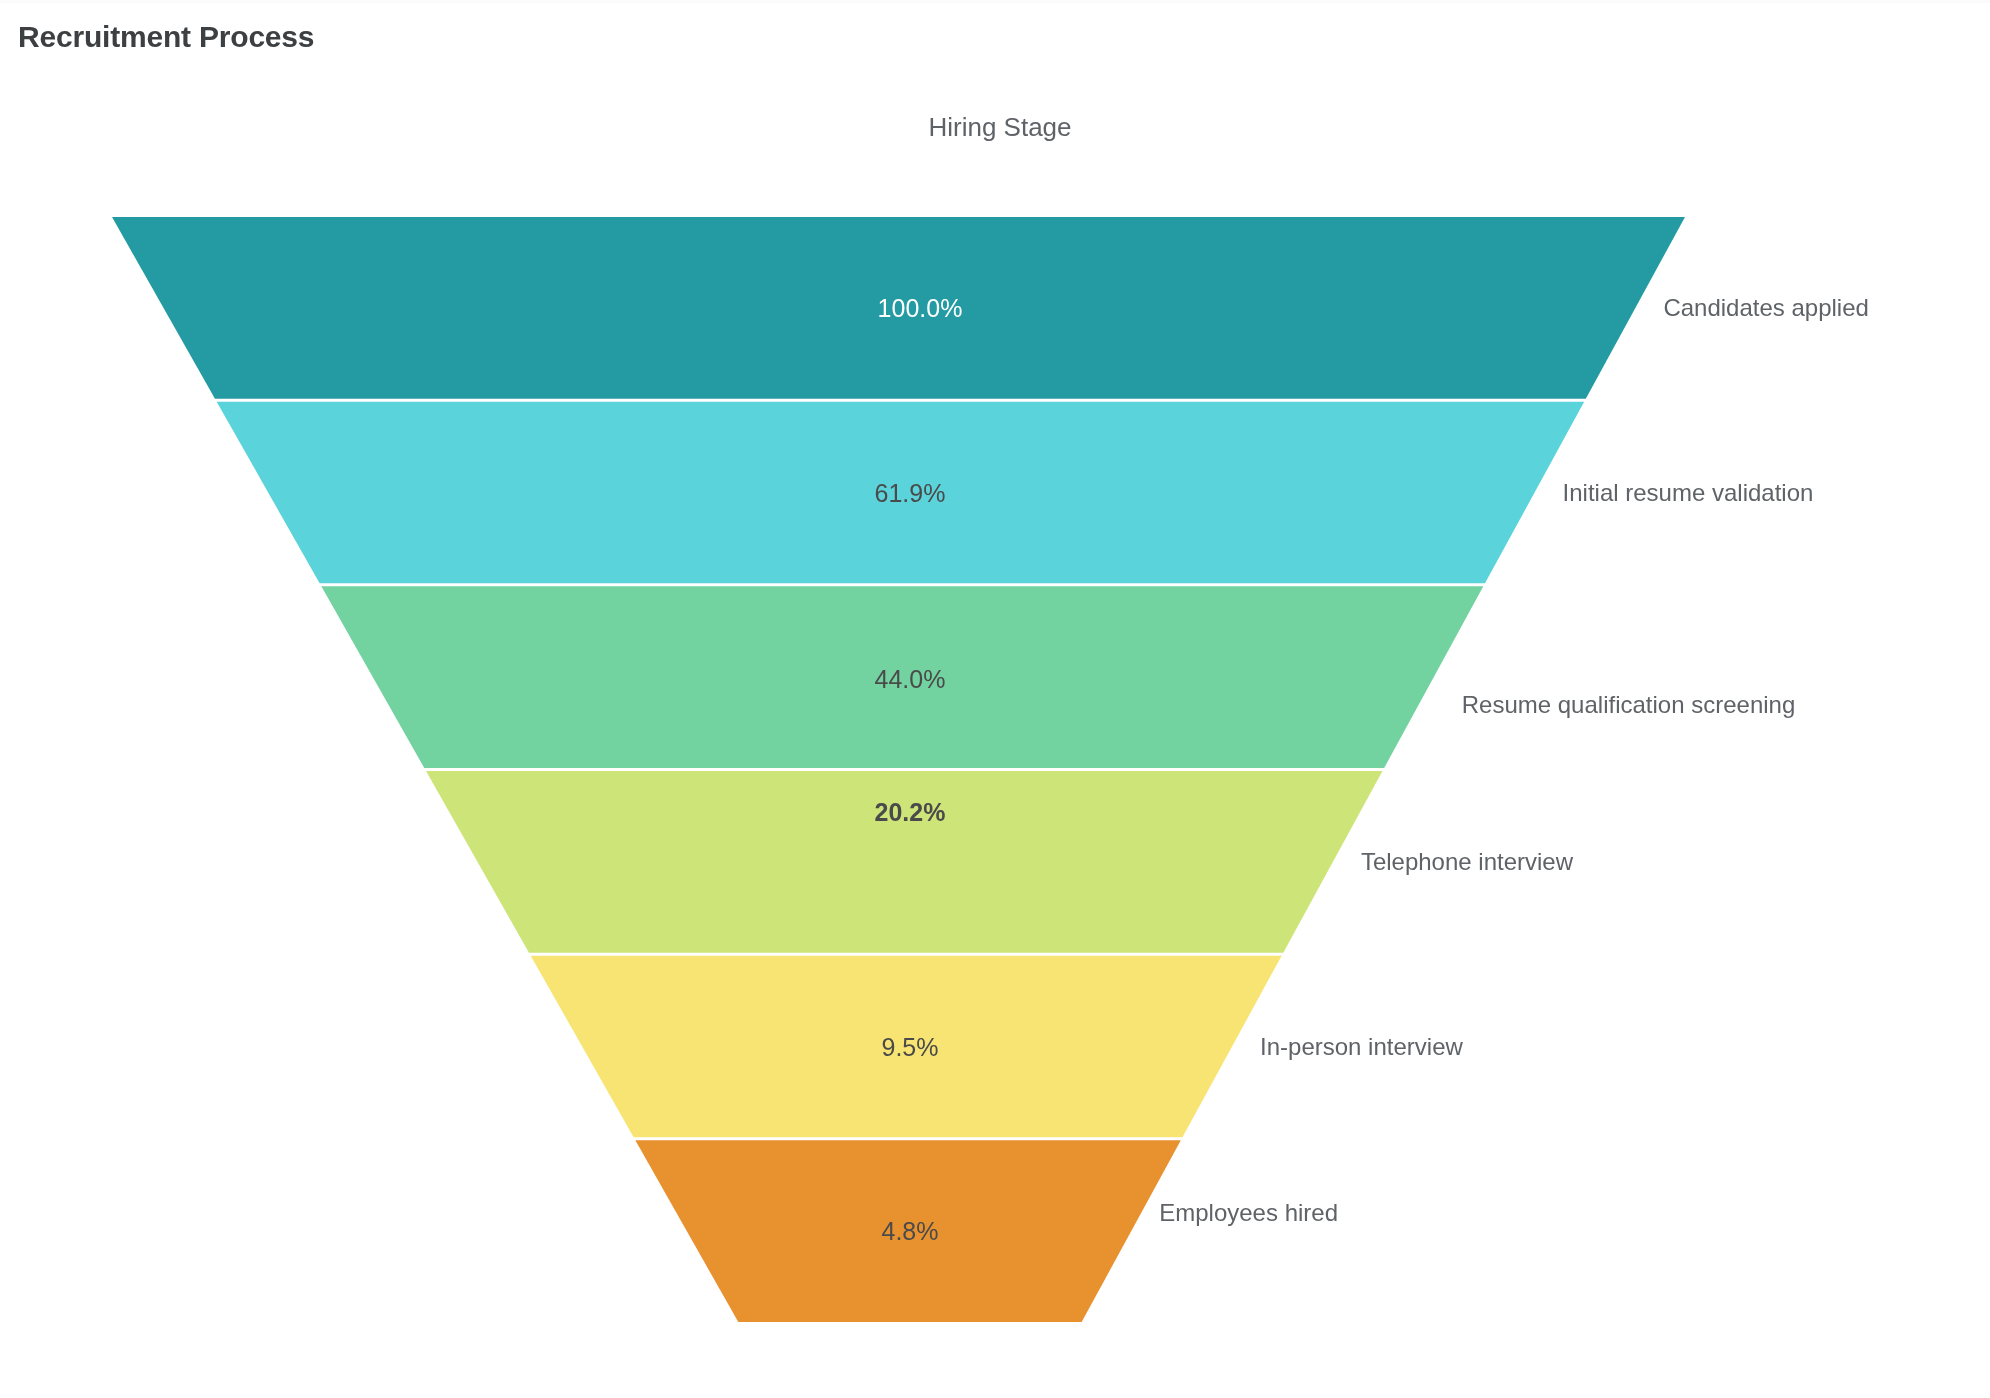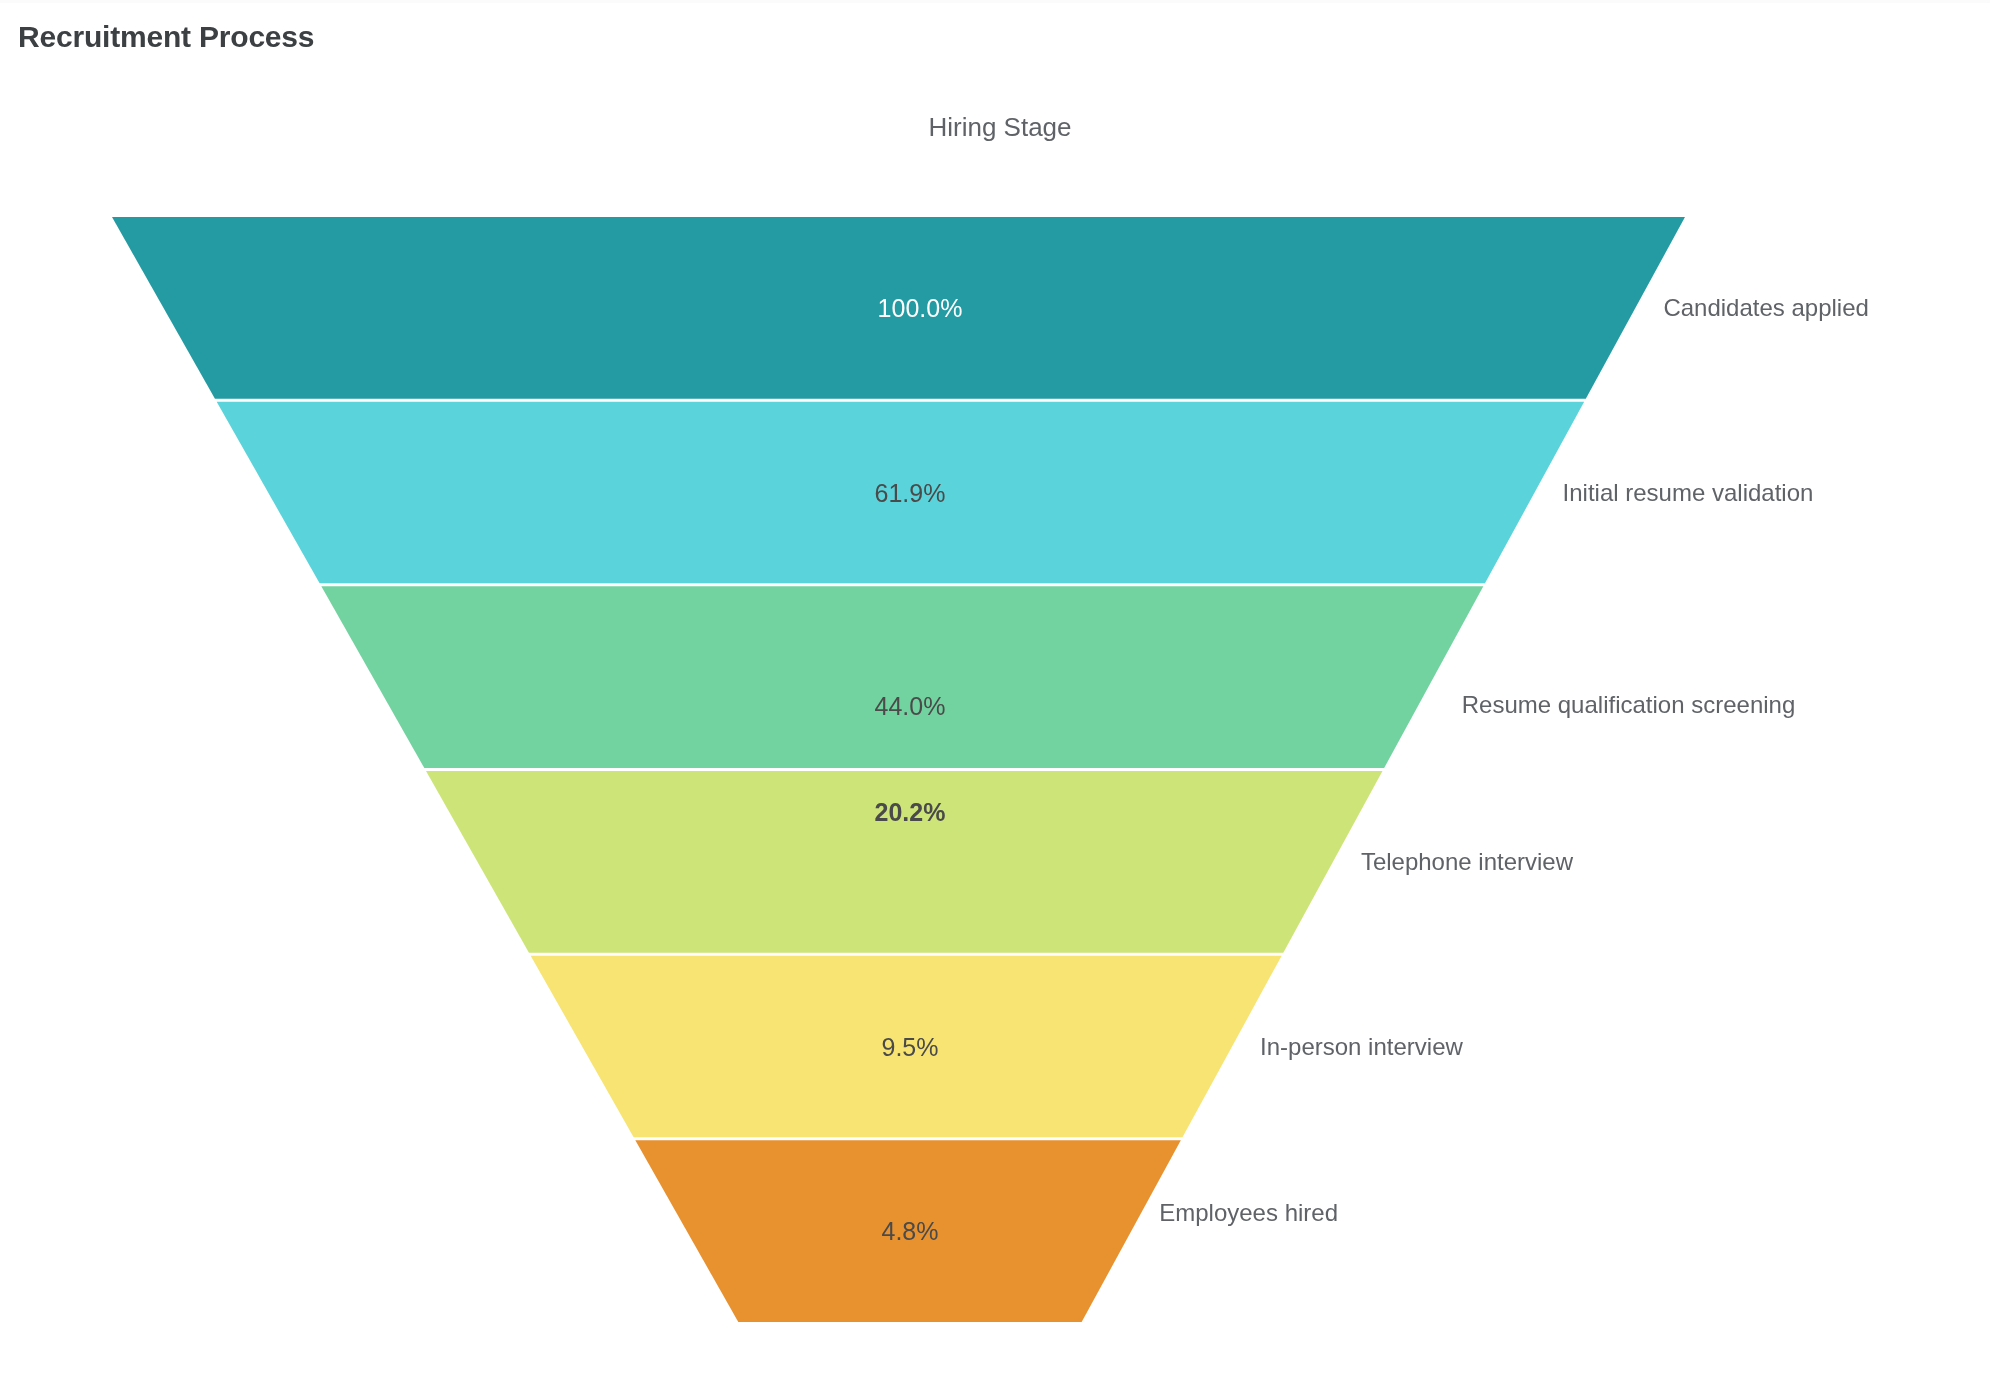--- a/index.html
+++ b/index.html
@@ -91,21 +91,21 @@
         <polygon points="321.33333333333337,586.3333333333333 1483.3333333333335,586.3333333333333 1384.1380866425993,767.9999999999999 424.2996389891696,767.9999999999999" fill="#72d3a0"></polygon>
         <polygon points="426,771 1382.5,771 1283.304753309266,952.6666666666666 528.9663056558363,952.6666666666666" fill="#cde578"></polygon>
         <polygon points="530.6666666666666,955.6666666666666 1281.6666666666665,955.6666666666666 1182.4714199759328,1137.3333333333333 633.632972322503,1137.3333333333333" fill="#f7e473"></polygon>
         <polygon points="635.3333333333334,1140.3333333333333 1180.8333333333335,1140.3333333333333 1081.6380866425993,1322 738.2996389891696,1322" fill="#e8912f"></polygon>
       </g>
   </svg>
 
   <div id="value-layer">
       <div class="value-label on-dark" style="left: 910px; top: 307.833px; margin-left: 10px;">100.0%</div>
       <div class="value-label" style="left: 910px; top: 492.5px;">61.9%</div>
-      <div class="value-label" style="left: 910px; top: 706px;">44.0%</div>
+      <div class="value-label" style="left: 910px; top: 679px;">44.0%</div>
       <div class="value-label" style="left: 910px; top: 812px; font-weight: bold;">20.2%</div>
       <div class="value-label" style="left: 910px; top: 1046.5px;">9.5%</div>
       <div class="value-label" style="left: 910px; top: 1231.17px;">4.8%</div>
     </div>
   <div id="stage-label-layer">
       <div class="stage-label" style="left: 1663.4px; top: 307.833px;">Candidates applied</div>
       <div class="stage-label" style="left: 1562.57px; top: 492.5px;">Initial resume validation</div>
       <div class="stage-label" style="left: 1461.74px; top: 677.167px; margin-top: 28px;">Resume qualification screening</div>
       <div class="stage-label" style="left: 1360.9px; top: 861.833px;">Telephone interview</div>
       <div class="stage-label" style="left: 1260.07px; top: 1046.5px;">In-person interview</div>

